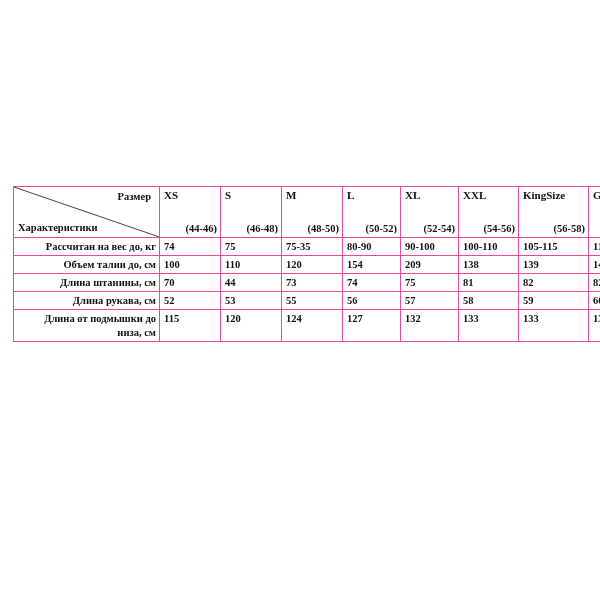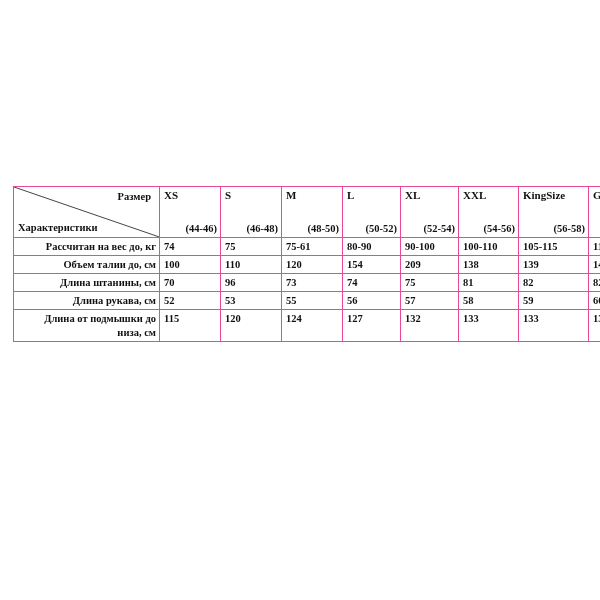--- a/index.html
+++ b/index.html
@@ -236,21 +236,21 @@
           <td class="head">
             <span class="sz">Giant</span>
             <span class="rng">(60-62)</span>
           </td>
         </tr>
 
         <tr>
           <td class="rowlabel">Рассчитан на вес до, кг</td>
           <td>74</td>
           <td>75</td>
-          <td>75-61</td>
+          <td>75-35</td>
           <td>80-90</td>
           <td>90-100</td>
           <td>100-110</td>
           <td>105-115</td>
           <td>110-120</td>
         </tr>
 
         <tr>
           <td class="rowlabel">Объем талии до, см</td>
           <td>100</td>
@@ -259,21 +259,21 @@
           <td>154</td>
           <td>209</td>
           <td>138</td>
           <td>139</td>
           <td>140</td>
         </tr>
 
         <tr>
           <td class="rowlabel">Длина штанины, см</td>
           <td>70</td>
-          <td>96</td>
+          <td>44</td>
           <td>73</td>
           <td>74</td>
           <td>75</td>
           <td>81</td>
           <td>82</td>
           <td>82</td>
         </tr>
 
         <tr>
           <td class="rowlabel">Длина рукава, см</td>

